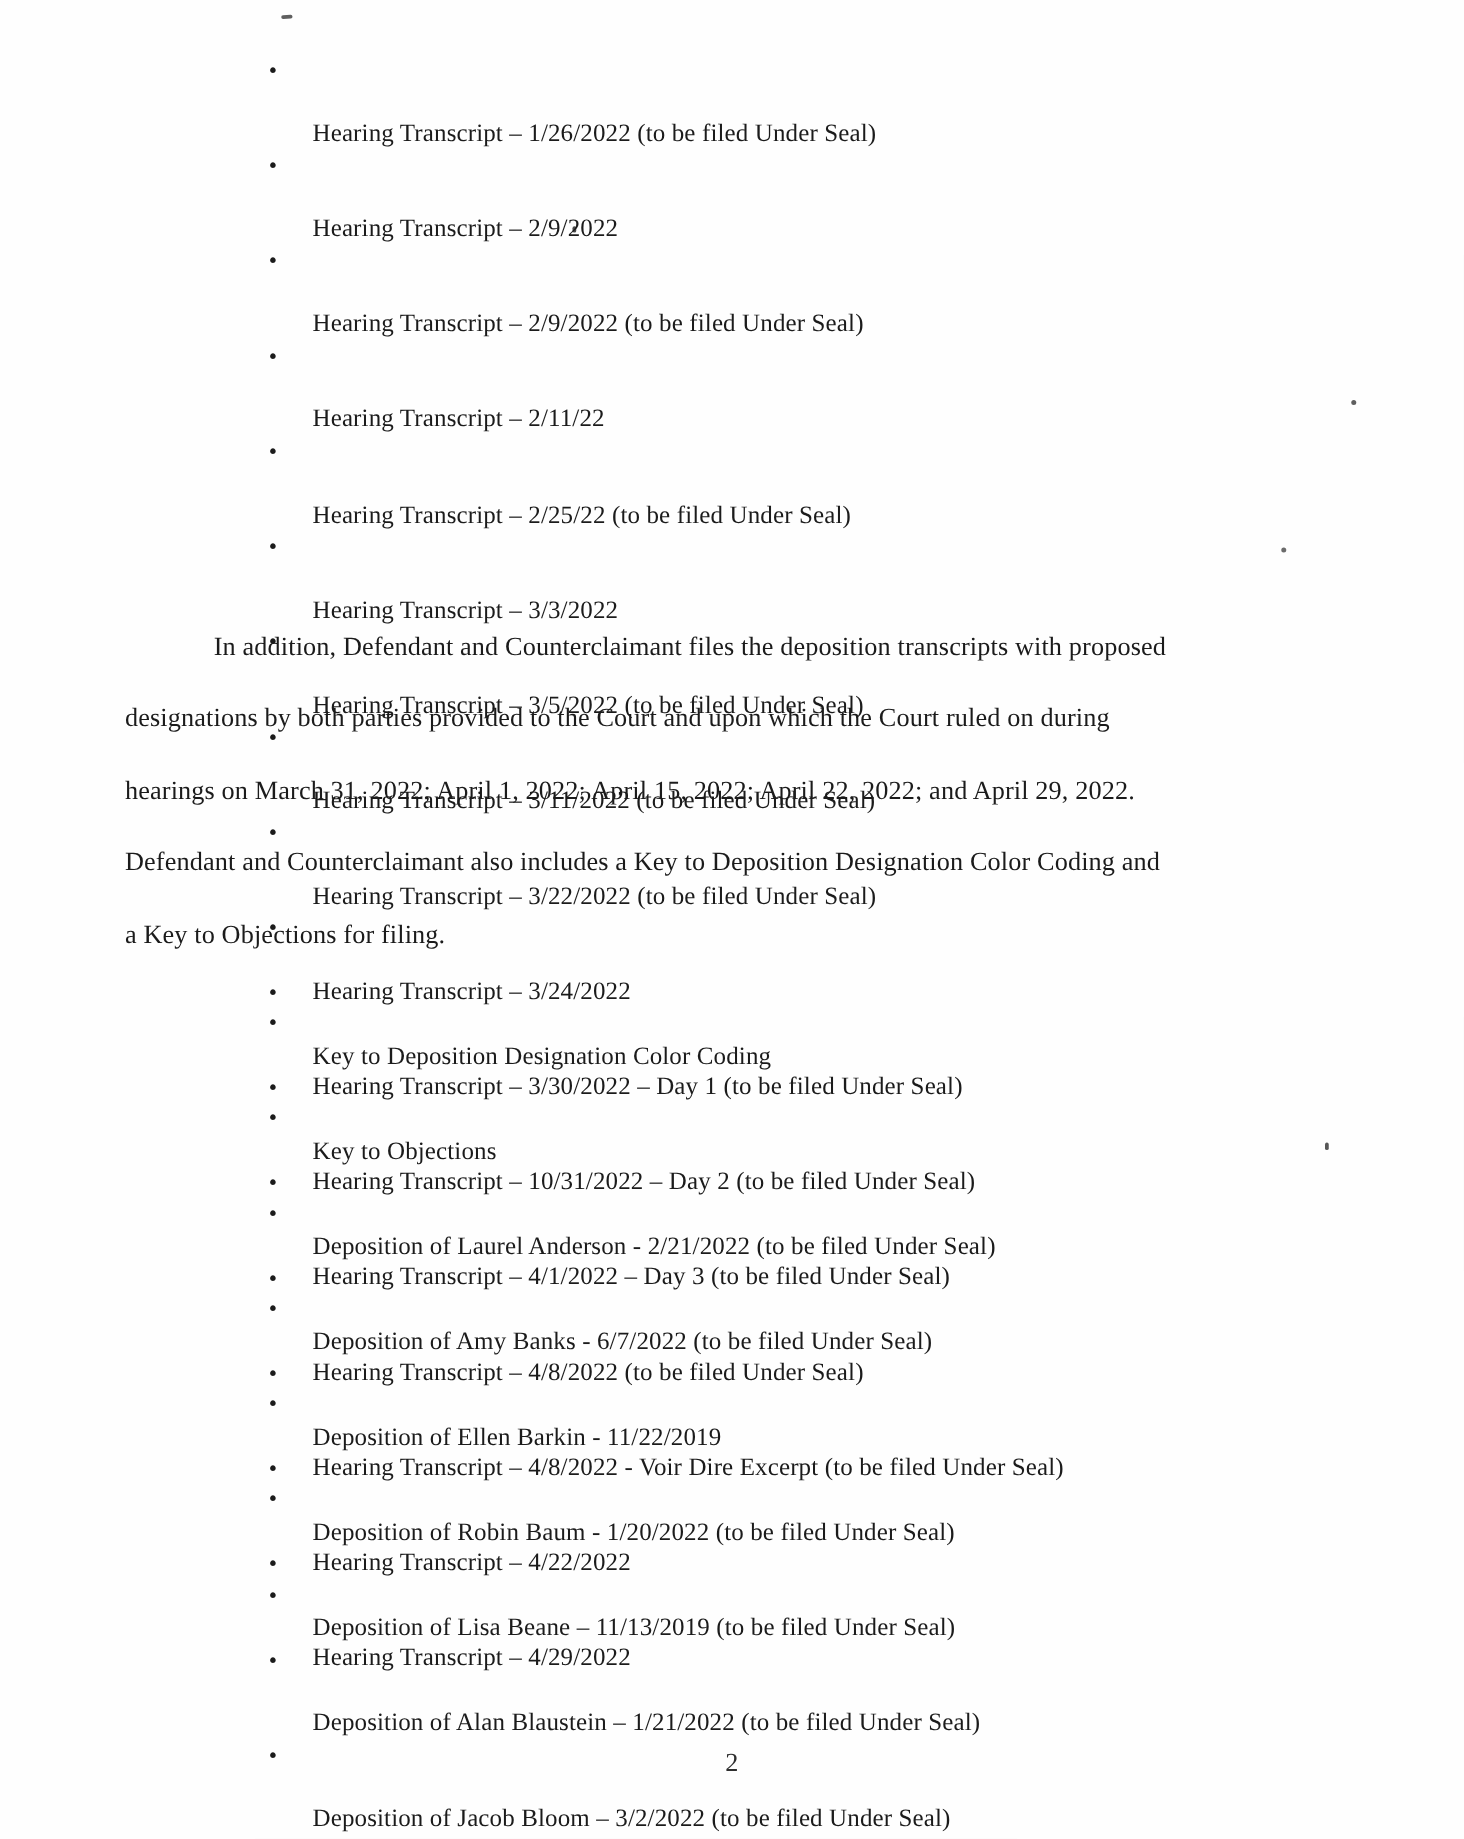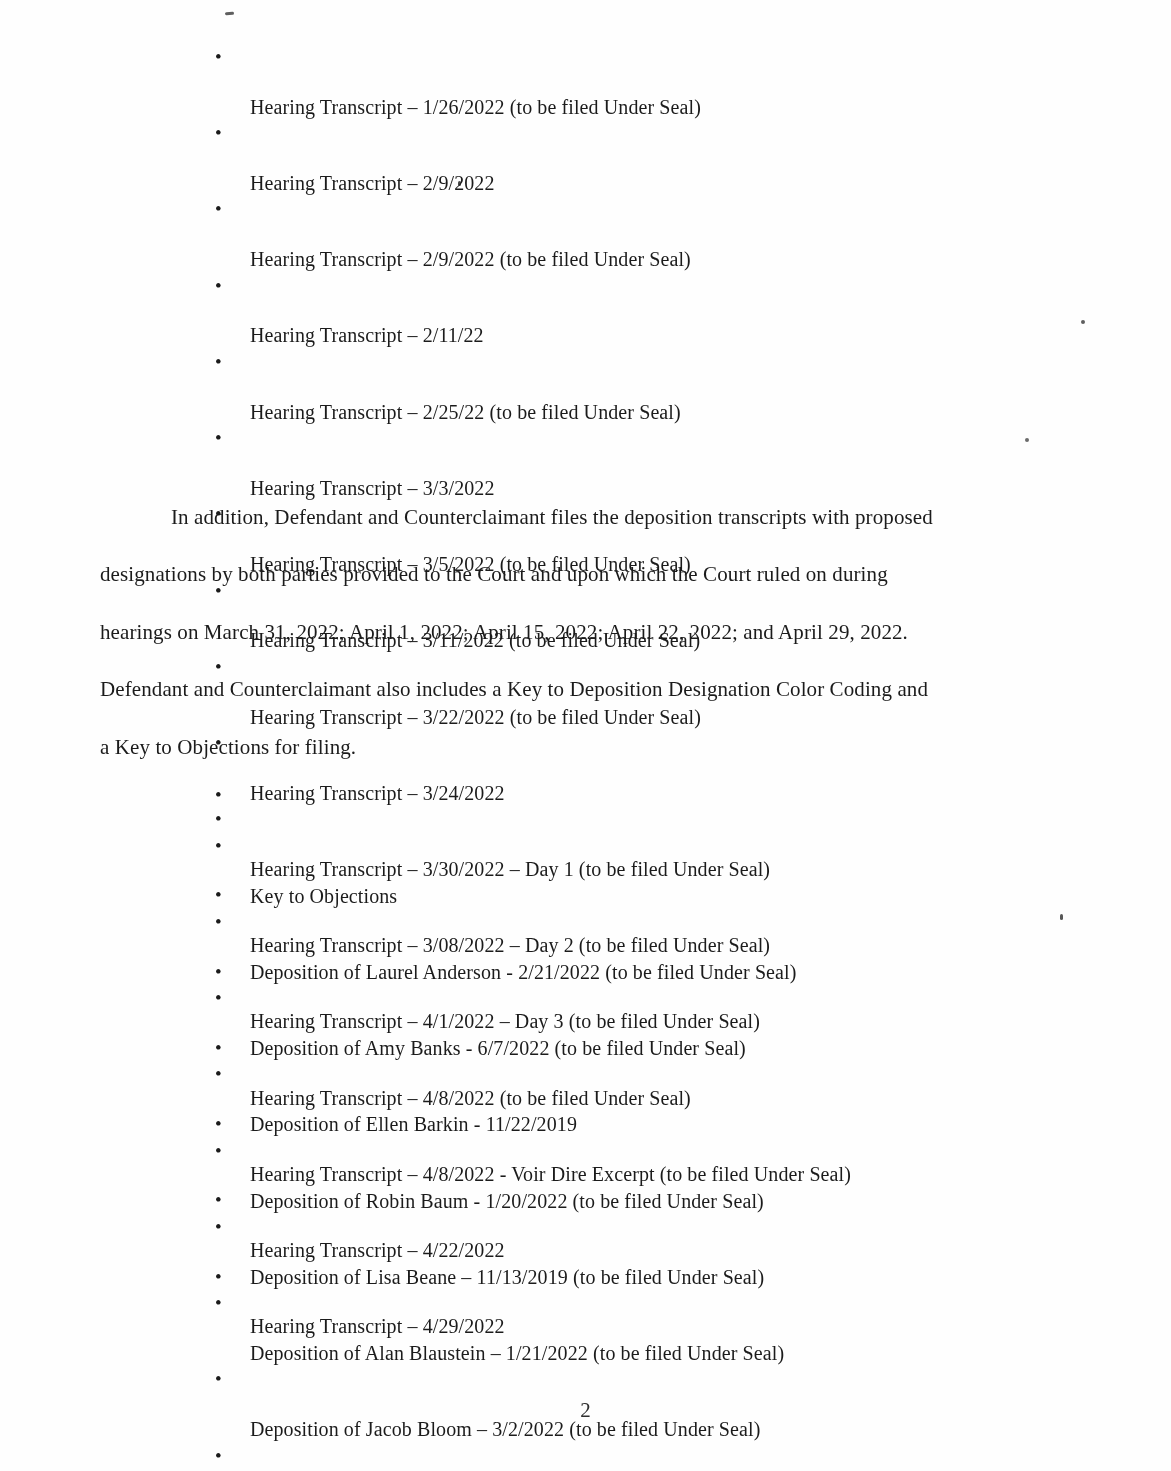--- a/index.html
+++ b/index.html
@@ -135,21 +135,21 @@
         <span>Hearing Transcript – 3/24/2022</span>
       </li>
 
       <li>
         <span class="bullet-dot">•</span>
         <span>Hearing Transcript – 3/30/2022 – Day 1 (to be filed Under Seal)</span>
       </li>
 
       <li>
         <span class="bullet-dot">•</span>
-        <span>Hearing Transcript – 3/08/2022 – Day 2 (to be filed Under Seal)</span>
+        <span>Hearing Transcript – 10/31/2022 – Day 2 (to be filed Under Seal)</span>
       </li>
 
       <li>
         <span class="bullet-dot">•</span>
         <span>Hearing Transcript – 4/1/2022 – Day 3 (to be filed Under Seal)</span>
       </li>
 
       <li>
         <span class="bullet-dot">•</span>
         <span>Hearing Transcript – 4/8/2022 (to be filed Under Seal)</span>
@@ -181,20 +181,21 @@
 
       <div class="pline">Defendant and Counterclaimant also includes a Key to Deposition Designation Color Coding and</div>
 
       <div class="pline">a Key to Objections for filing.</div>
     </div>
 
   <ul class="doc-list list-2">
 
       <li>
         <span class="bullet-dot">•</span>
+        <span>Key to Deposition Designation Color Coding</span>
       </li>
 
       <li>
         <span class="bullet-dot">•</span>
         <span>Key to Objections</span>
       </li>
 
       <li>
         <span class="bullet-dot">•</span>
         <span>Deposition of Laurel Anderson - 2/21/2022 (to be filed Under Seal)</span>

